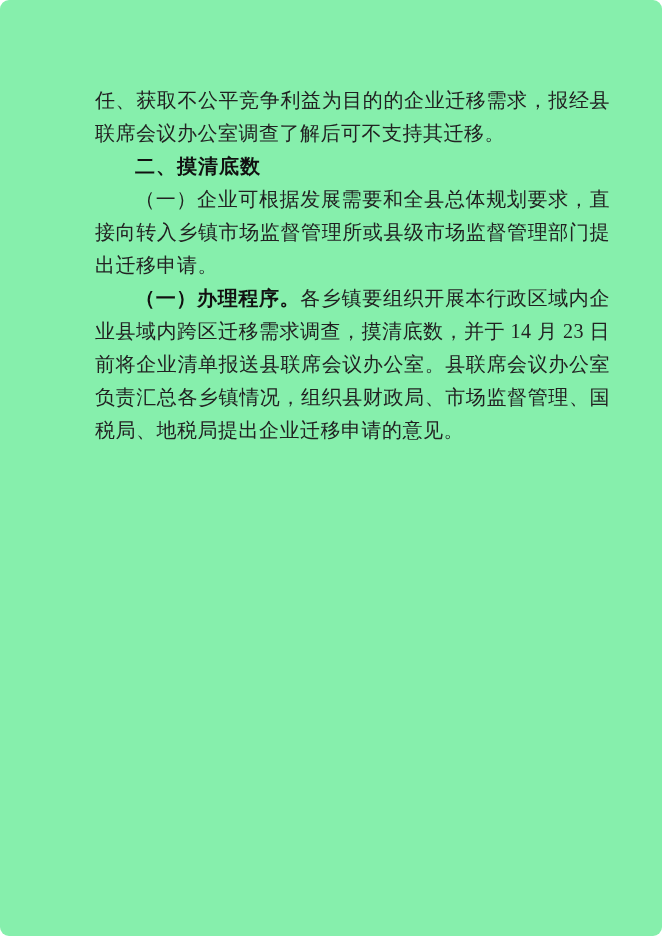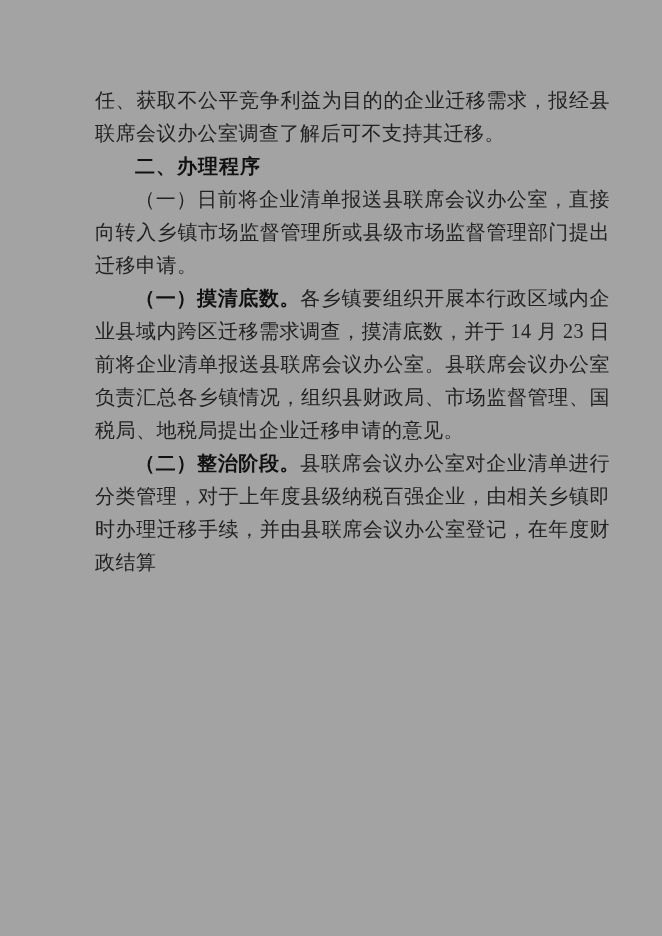--- a/index.html
+++ b/index.html
@@ -4,23 +4,24 @@
 <style>
   html, body {
     margin: 0;
     padding: 0;
     background: #ffffff;
   }
   .page {
     position: relative;
     width: 662px;
     height: 936px;
-    background: #a3a3a3;
+    background: #86efac;
     overflow: hidden;
     box-sizing: border-box;
+    border-radius: 9px;
   }
   .doc-body {
     position: absolute;
     left: 95px;
     top: 84px;
     width: 515px;
     color: #222222;
     font-family: "Liberation Serif", "DejaVu Serif", serif;
     font-size: 20px;
     line-height: 33px;
@@ -48,25 +49,24 @@
   }
 </style>
 </head>
 <body>
 
 <div class="page">
   <div class="doc-body">
 
     <p class="para no-indent">任、获取不公平竞争利益为目的的企业迁移需求，报经县联席会议办公室调查了解后可不支持其迁移。</p>
 
-    <p class="heading">二、办理程序</p>
+    <p class="heading">二、摸清底数</p>
 
-    <p class="para">（一）日前将企业清单报送县联席会议办公室，直接向转入乡镇市场监督管理所或县级市场监督管理部门提出迁移申请。</p>
+    <p class="para">（一）企业可根据发展需要和全县总体规划要求，直接向转入乡镇市场监督管理所或县级市场监督管理部门提出迁移申请。</p>
 
 
 
 
-    <p class="para"><span class="lead">（一）摸清底数。</span><span>各乡镇要组织开展本行政区域内企业县域内跨区迁移需求调查，摸清底数，并于 14 月 23 日前将企业清单报送县联席会议办公室。县联席会议办公室负责汇总各乡镇情况，组织县财政局、市场监督管理、国税局、地税局提出企业迁移申请的意见。</span></p>
+    <p class="para"><span class="lead">（一）办理程序。</span><span>各乡镇要组织开展本行政区域内企业县域内跨区迁移需求调查，摸清底数，并于 14 月 23 日前将企业清单报送县联席会议办公室。县联席会议办公室负责汇总各乡镇情况，组织县财政局、市场监督管理、国税局、地税局提出企业迁移申请的意见。</span></p>
 
-    <p class="para"><span class="lead">（二）整治阶段。</span><span>县联席会议办公室对企业清单进行分类管理，对于上年度县级纳税百强企业，由相关乡镇即时办理迁移手续，并由县联席会议办公室登记，在年度财政结算</span></p>
 
   </div>
 </div>
 
 </body></html>

